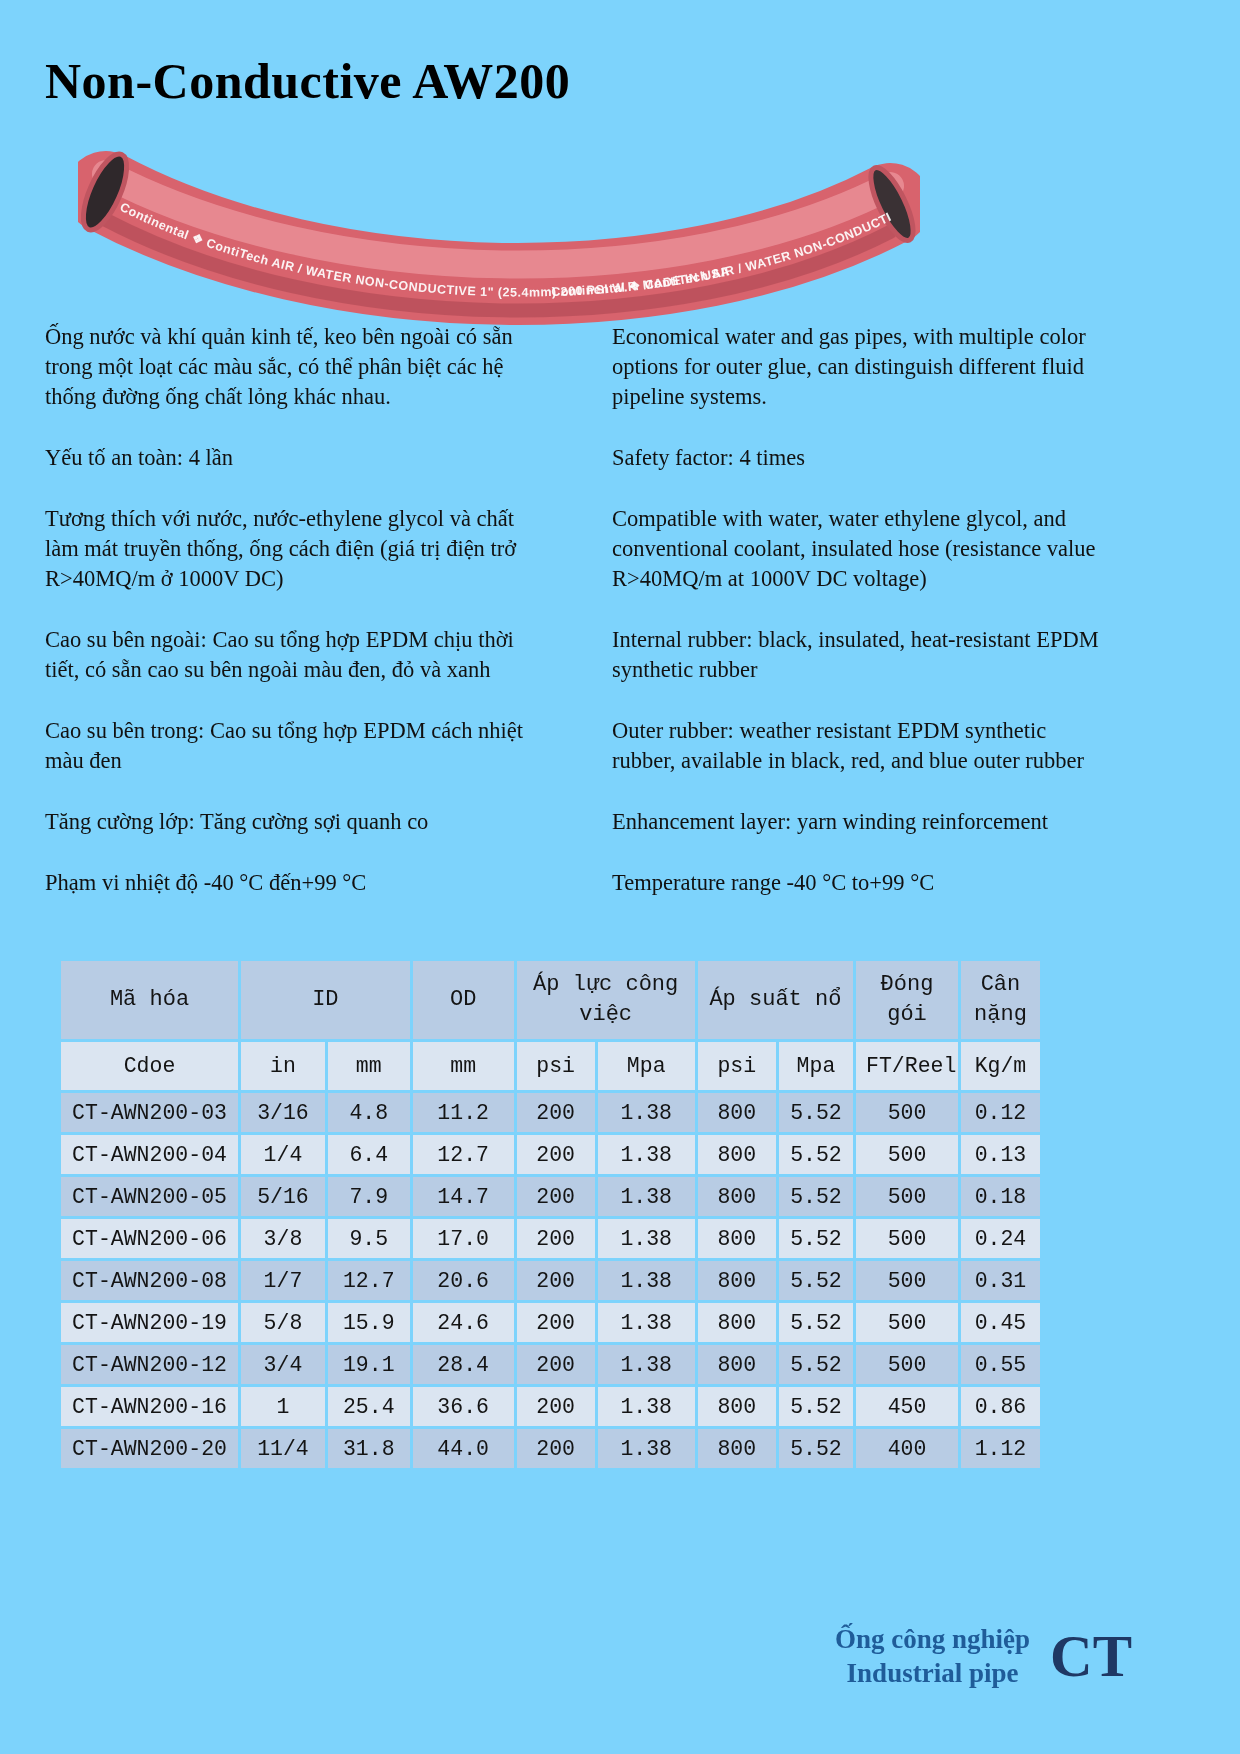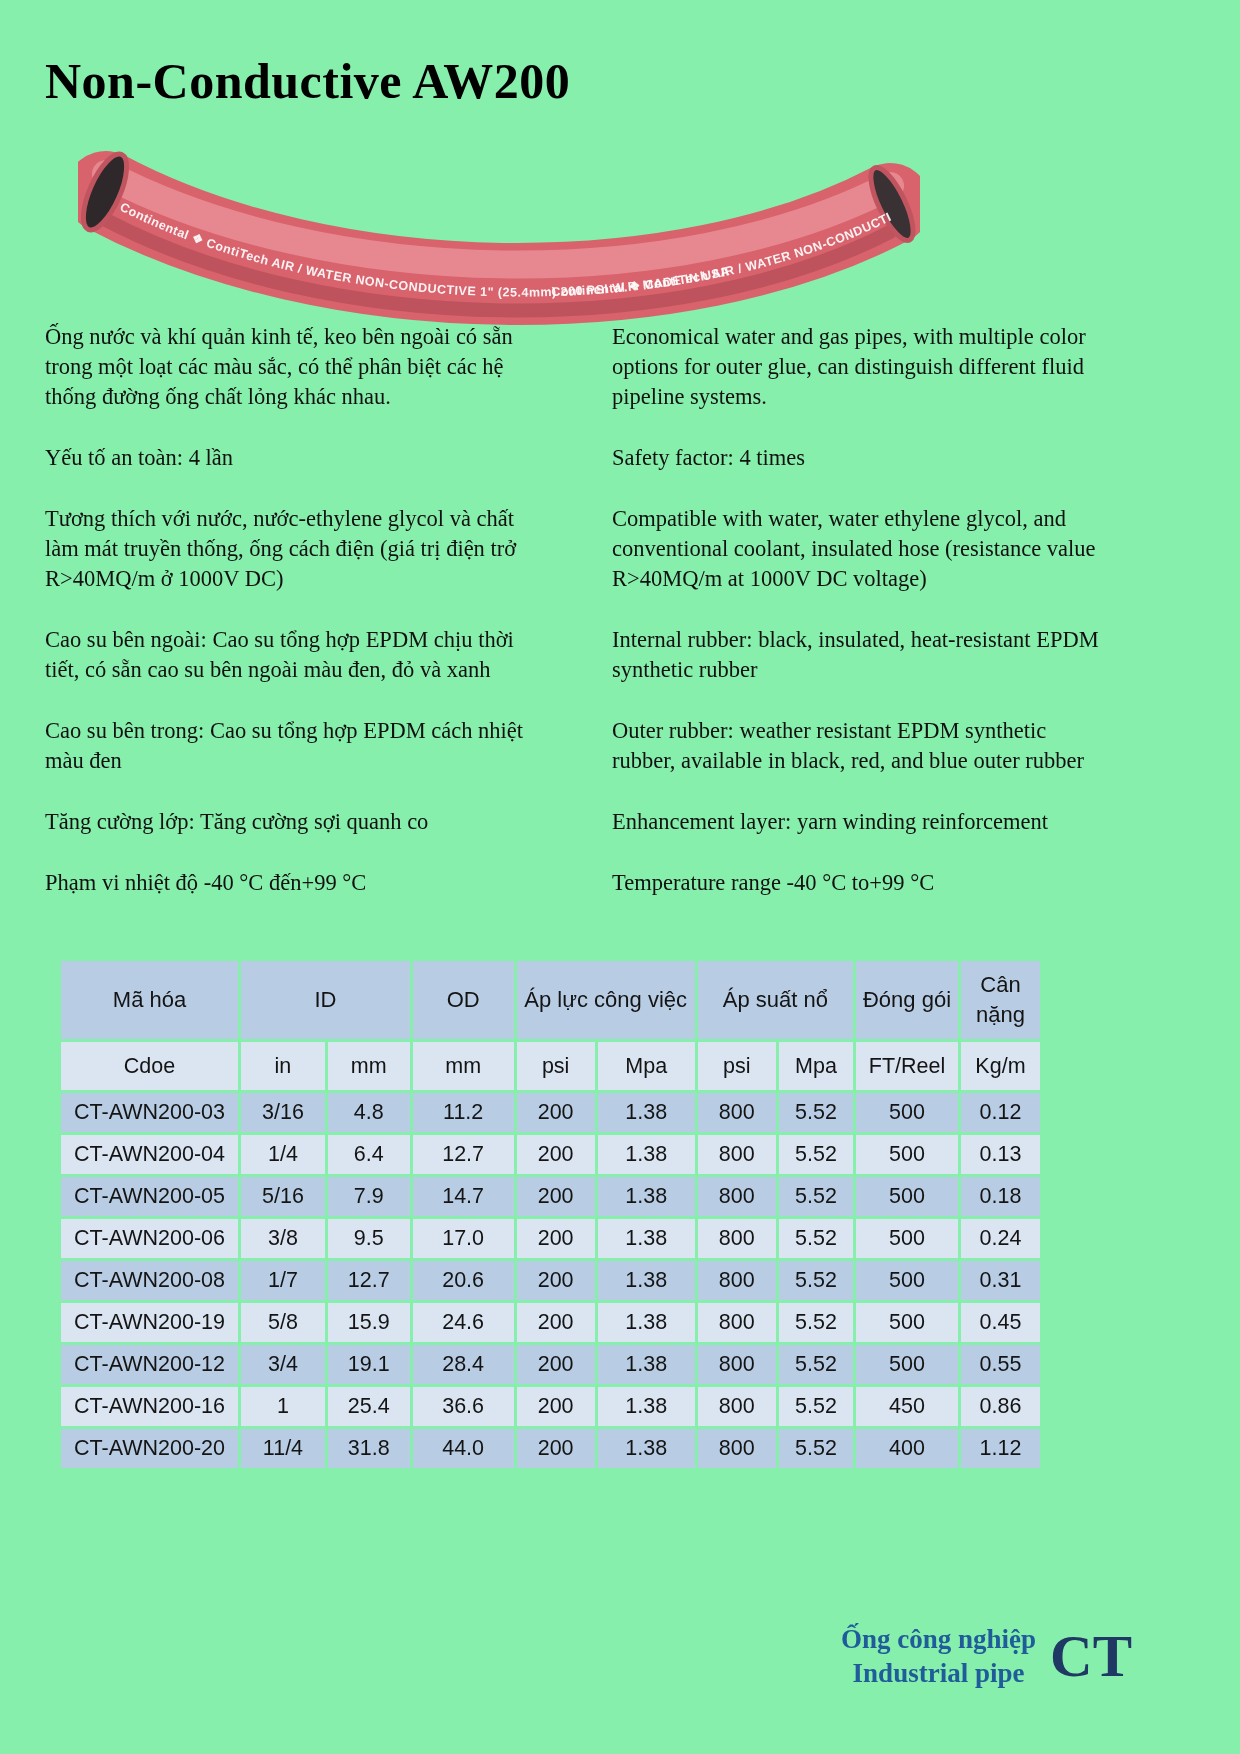--- a/index.html
+++ b/index.html
@@ -1,19 +1,19 @@
 <!DOCTYPE html>
 <html><head>
 <meta charset="utf-8">
 <style>
   html,body{margin:0;padding:0;background:#888;}
   .page{
     position:relative;
     width:1240px;height:1754px;
-    background:#86efac;
+    background:#7dd3fc;
     margin:0 auto;
     overflow:hidden;
     font-family:"Liberation Serif", serif;
     color:#1a1a1a;
   }
   .page-title{
     position:absolute;left:45px;top:52px;
     font-size:50px;font-weight:bold;letter-spacing:.5px;
     color:#000;margin:0;
     font-family:"Liberation Serif", serif;
@@ -28,21 +28,21 @@
   .col{width:511px;}
   .col .para{
     margin:0 0 31px 0;
     font-size:22.5px;line-height:30px;
     color:#111;
   }
   .spec-table{
     position:absolute;left:58px;top:958px;width:985px;
     border-collapse:separate;border-spacing:3px;
     table-layout:fixed;
-    font-family:Liberation Sans, sans-serif;
+    font-family:Liberation Mono, monospace;
   }
   .spec-table th,.spec-table td{
     text-align:center;vertical-align:middle;
     font-weight:normal;
     color:#141414;
   }
   .spec-table thead tr.group-row th{
     background:#b8cce4;
     font-size:22px;line-height:30px;
     padding:8px 4px;height:62px;
@@ -53,21 +53,21 @@
     padding:10px 10px;height:28px;
   }
   .spec-table tbody td{
     font-size:21.5px;
     padding:5px 2px;height:29px;
   }
   .spec-table tbody tr:nth-child(odd) td{background:#b8cce4;}
   .spec-table tbody tr:nth-child(even) td{background:#dbe5f1;}
   .footer{
     position:absolute;top:1622px;right:108px;
-    display:flex;align-items:center;gap:14px;
+    display:flex;align-items:center;gap:20px;
   }
   .footer-text{
     text-align:center;
     color:#1f5c99;
     font-weight:bold;
     font-size:27px;line-height:34px;
   }
   .footer-logo{
     font-size:59px;
     font-weight:bold;

